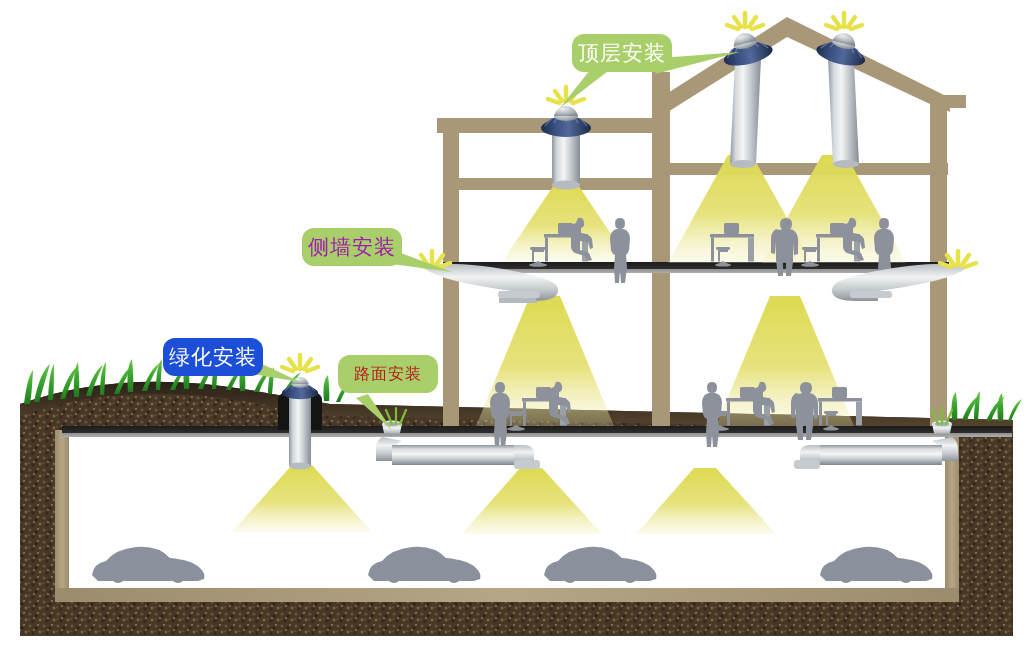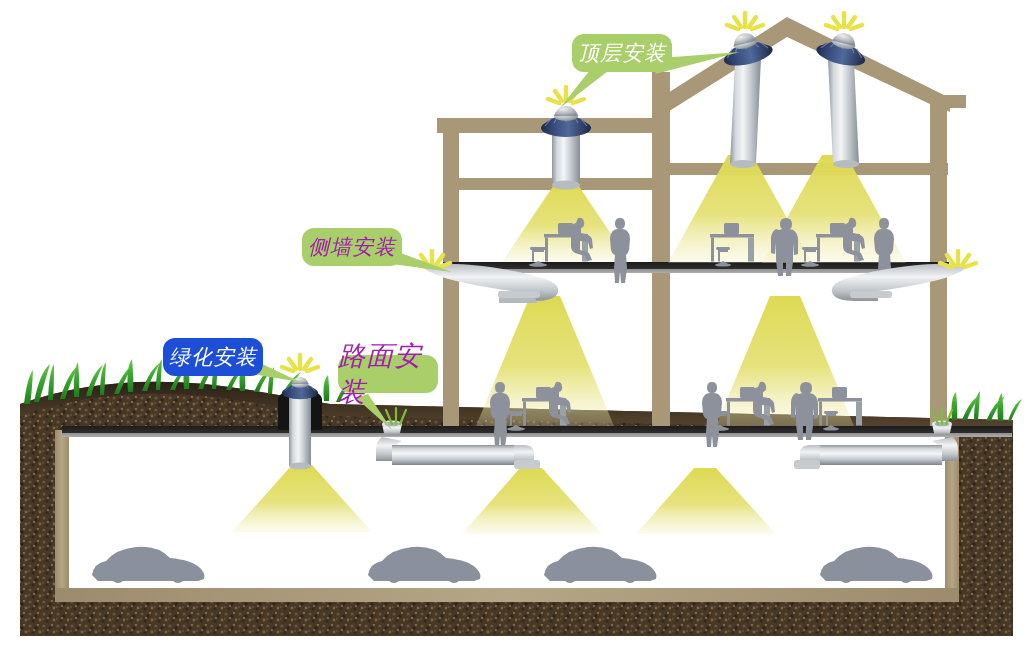--- a/index.html
+++ b/index.html
@@ -1,17 +1,17 @@
 <!DOCTYPE html>
 <html><head>
 <meta charset="utf-8">
 <style>
   html,body{margin:0;padding:0;background:#ffffff;}
   body{width:1033px;height:667px;font-family:"DejaVu Sans","Liberation Sans",sans-serif;overflow:hidden;}
-  #stage{position:relative;width:1033px;height:667px;background:#fff;font-style:italic;}
+  #stage{position:relative;width:1033px;height:667px;background:#fff;}
   svg.layer{position:absolute;left:0;top:0;width:1033px;height:667px;}
 </style>
 </head>
 <body>
 
 <div id="stage">
 
 <svg class="layer" viewBox="0 0 1033 667">
   <defs>
 
@@ -370,17 +370,17 @@
   <div class="callout" style="position:absolute;left:572px;top:34px;width:100px;height:38px;background:#a8cf6a;border-radius:12px;display:flex;align-items:center;justify-content:center;">
     <span style="color:#fff;font-size:21px;letter-spacing:1px;">顶层安装</span>
   </div>
   <div class="callout" style="position:absolute;left:302px;top:228px;width:100px;height:38px;background:#a8cf6a;border-radius:12px;display:flex;align-items:center;justify-content:center;">
     <span style="color:#a21caf;font-size:21px;letter-spacing:1px;">侧墙安装</span>
   </div>
   <div class="callout" style="position:absolute;left:163px;top:338px;width:100px;height:38px;background:#1d4ed8;border-radius:12px;display:flex;align-items:center;justify-content:center;">
     <span style="color:#fff;font-size:21px;letter-spacing:1px;">绿化安装</span>
   </div>
   <div class="callout" style="position:absolute;left:338px;top:355px;width:100px;height:38px;background:#a8cf6a;border-radius:12px;display:flex;align-items:center;justify-content:center;">
-    <span style="color:#a21caf;font-size:27px;letter-spacing:1px;">路面安装</span>
+    <span style="color:#b91c1c;font-size:16px;letter-spacing:1px;">路面安装</span>
   </div>
 </div>
 
 </div>
 
 </body></html>

